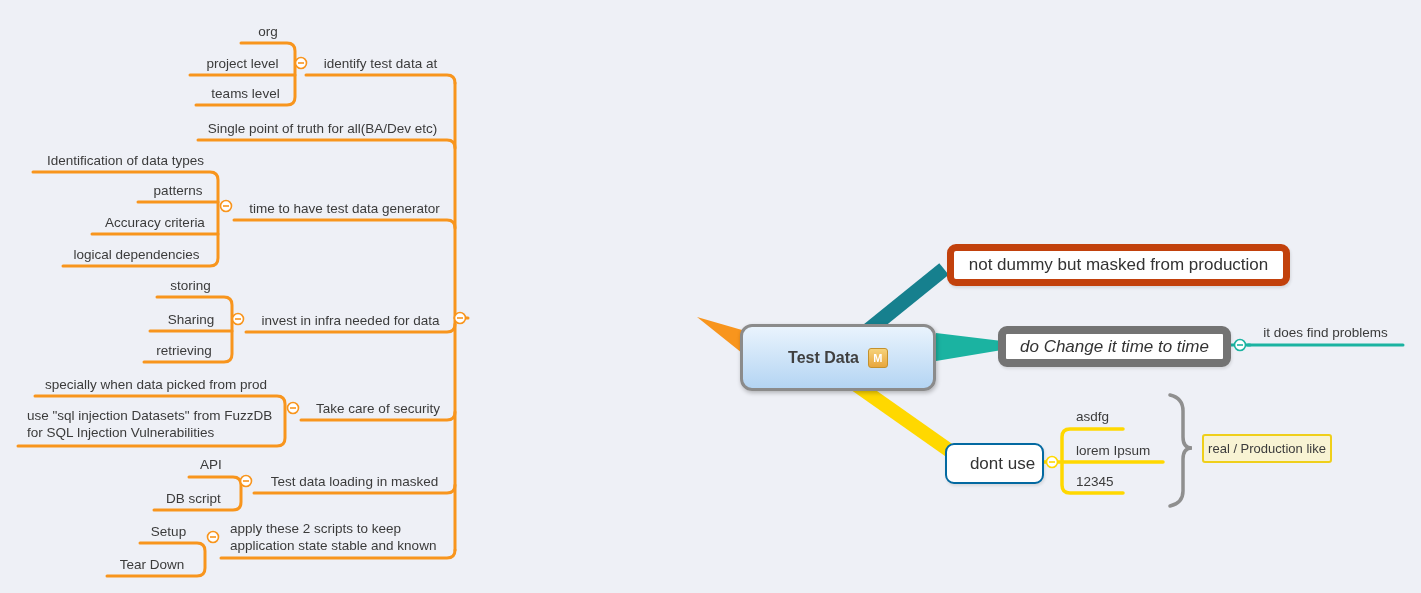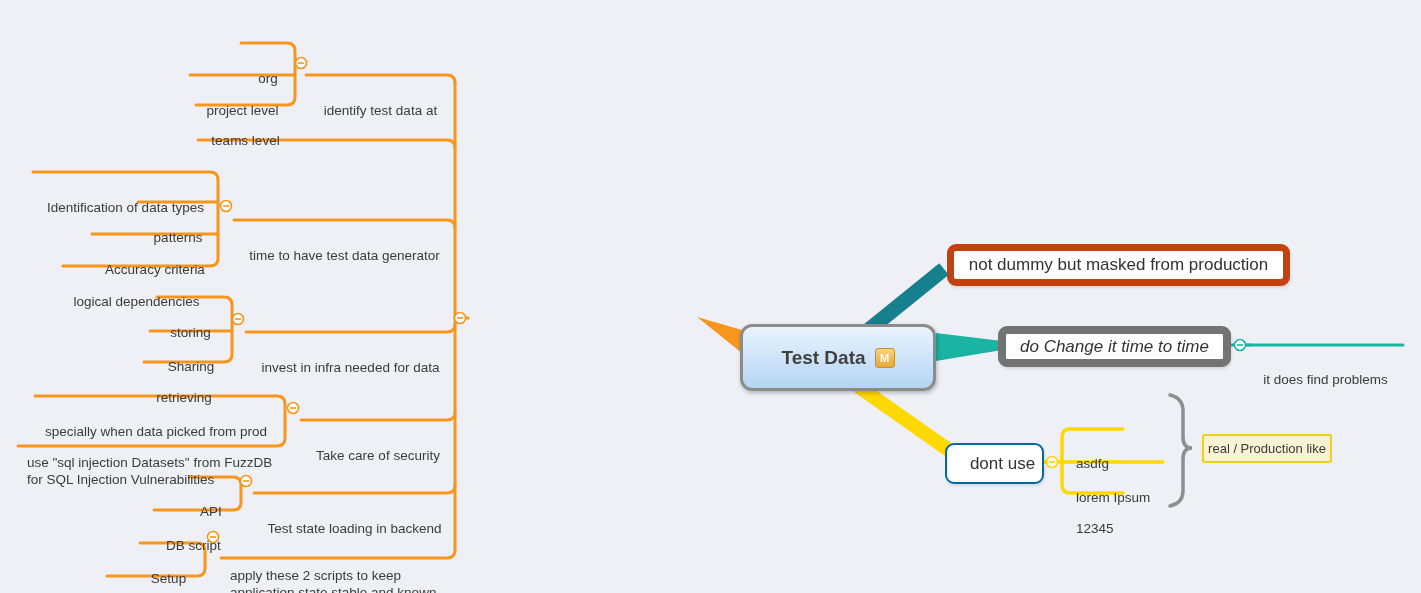--- a/index.html
+++ b/index.html
@@ -6,21 +6,21 @@
   #canvas{
     position:relative;width:1421px;height:593px;overflow:hidden;
     background:#eef0f6;
     font-family:"Liberation Sans",sans-serif;
     color:#3b3b3b;
   }
   #wires{position:absolute;left:0;top:0;z-index:1;}
   .lt{
     position:absolute;z-index:2;
     font-size:13.5px;line-height:17px;color:#3b3b3b;
-    text-align:center;white-space:pre-line;margin-top:47px;
+    text-align:center;white-space:pre-line;
   }
   .la{text-align:left;}
   .box{
     position:absolute;z-index:3;
     background:#ffffff;border-radius:9px;
     display:flex;align-items:center;justify-content:center;
     font-size:17px;color:#333;
     box-shadow:1px 2px 3px rgba(0,0,0,0.10);
     box-sizing:border-box;
   }
@@ -30,21 +30,21 @@
   .b-yellow{border:2px solid #0369a1;padding-left:16px;}
   .central{
     position:absolute;z-index:3;
     left:740px;top:324px;width:196px;height:67px;
     background:linear-gradient(#e9f3fd,#b4d5f3);
     border:3px solid #8B8B8B;border-radius:12px;
     display:flex;align-items:center;justify-content:center;gap:9px;
     box-shadow:1px 2px 4px rgba(0,0,0,0.25);
     box-sizing:border-box;
   }
-  .central .rlabel{font-size:19px;font-weight:bold;color:#404040;}
+  .central .rlabel{font-size:16px;font-weight:bold;color:#404040;}
   .marker{
     display:flex;align-items:center;justify-content:center;
     width:18px;height:18px;border-radius:3px;
     background:linear-gradient(#f6d27a,#e8a63c);
     border:1px solid #c4912c;
     font-size:11px;font-weight:bold;color:#ffffff;
   }
   .summary{
     position:absolute;z-index:3;
     left:1202px;top:434px;width:130px;height:29px;
@@ -138,38 +138,39 @@
           <line x1="1049" y1="462" x2="1055" y2="462" stroke="#FFD800" stroke-width="1.6"></line>
       </g>
     </g>
   </svg>
 
   <div class="lt" style="left:306px;top:55px;width:149px">identify test data at</div>
   <div class="lt" style="left:241px;top:23px;width:54px">org</div>
   <div class="lt" style="left:190px;top:55px;width:105px">project level</div>
   <div class="lt" style="left:196px;top:85px;width:99px">teams level</div>
 
+  <div class="lt" style="left:198px;top:120px;width:249px">Single point of truth for all(BA/Dev etc)</div>
 
   <div class="lt" style="left:234px;top:200px;width:221px">time to have test data generator</div>
   <div class="lt" style="left:33px;top:152px;width:185px">Identification of data types</div>
   <div class="lt" style="left:138px;top:182px;width:80px">patterns</div>
   <div class="lt" style="left:92px;top:214px;width:126px">Accuracy criteria</div>
   <div class="lt" style="left:63px;top:246px;width:147px">logical dependencies</div>
 
   <div class="lt" style="left:246px;top:312px;width:209px">invest in infra needed for data</div>
   <div class="lt" style="left:157px;top:277px;width:67px">storing</div>
   <div class="lt" style="left:150px;top:311px;width:82px">Sharing</div>
   <div class="lt" style="left:144px;top:342px;width:80px">retrieving</div>
 
   <div class="lt" style="left:301px;top:400px;width:154px">Take care of security</div>
   <div class="lt" style="left:35px;top:376px;width:242px">specially when data picked from prod</div>
   <div class="lt la" style="left:27px;top:407px;width:252px">use "sql injection Datasets" from FuzzDB
 for SQL Injection Vulnerabilities</div>
 
-  <div class="lt" style="left:254px;top:473px;width:201px">Test state loading in backend</div>
+  <div class="lt" style="left:254px;top:473px;width:201px">Test data loading in masked</div>
   <div class="lt" style="left:189px;top:456px;width:44px">API</div>
   <div class="lt" style="left:154px;top:490px;width:79px">DB script</div>
 
   <div class="lt la" style="left:230px;top:520px;width:212px">apply these 2 scripts to keep
 application state stable and known</div>
   <div class="lt" style="left:140px;top:523px;width:57px">Setup</div>
   <div class="lt" style="left:107px;top:556px;width:90px">Tear Down</div>
 
   <div class="lt" style="left:1248px;top:324px;width:155px">it does find problems</div>
   <div class="lt la" style="left:1076px;top:408px;width:90px">asdfg</div>

